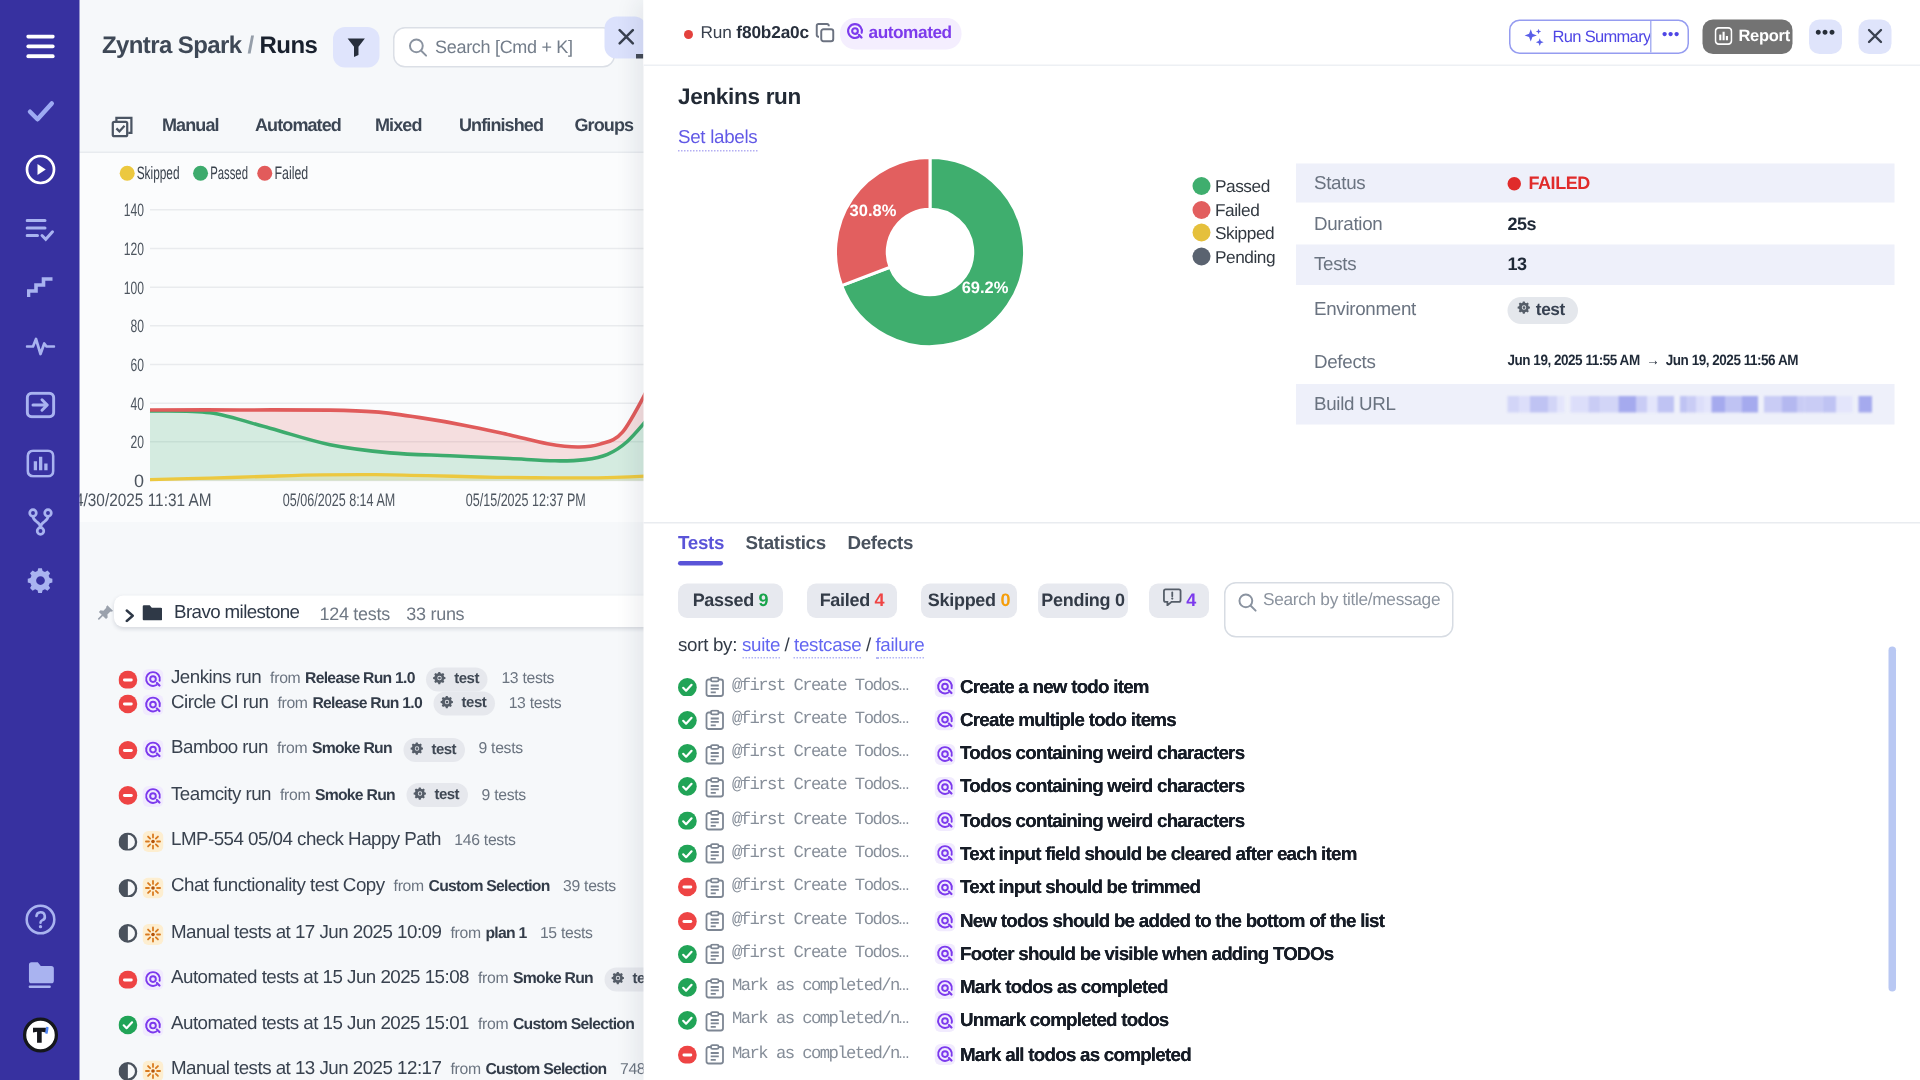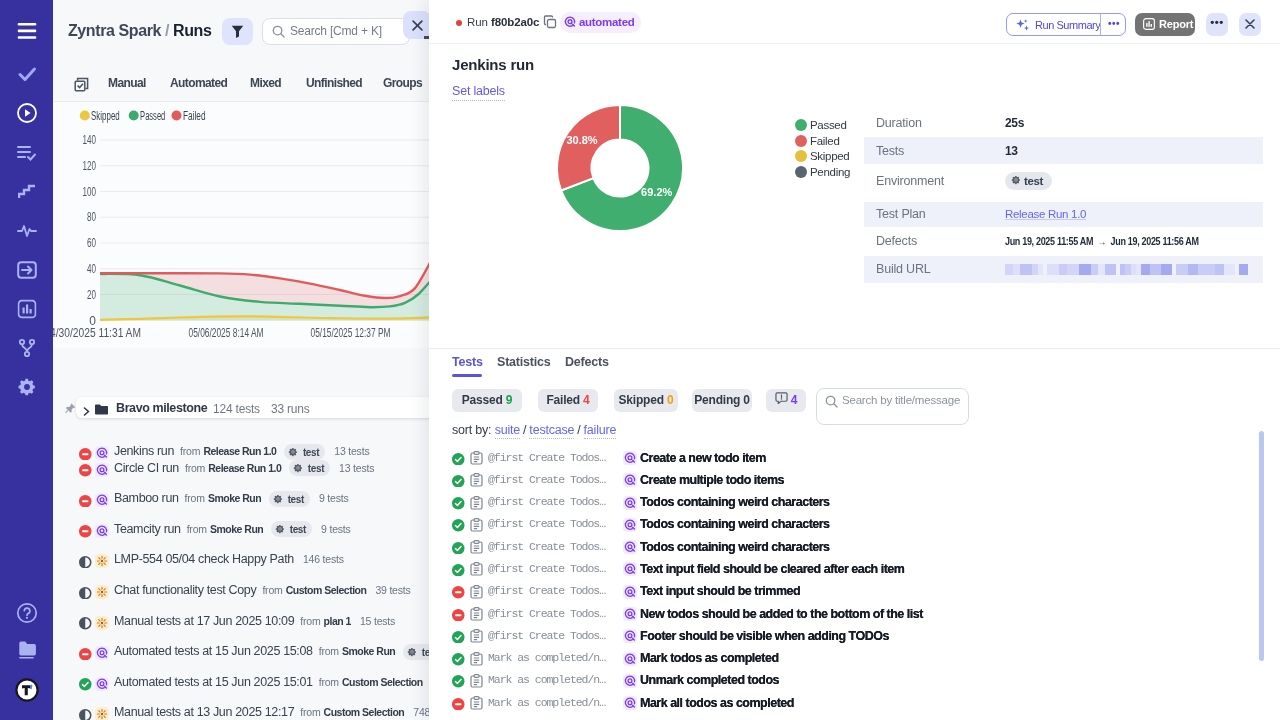--- a/index.html
+++ b/index.html
@@ -23,21 +23,21 @@
 #pclose svg{vertical-align:middle}
 #pdash{position:absolute;left:371px;top:36px;width:5px;height:2.5px;background:#444b57;z-index:6}
 
 #chartzone{position:absolute;left:0;top:102px;width:377px;height:246px;background:#fbfcfd}
 
 #runlist{position:absolute;left:0;top:396px;width:377px;height:324px}
 #mcard{position:absolute;left:23px;top:1px;width:390px;height:21px;background:#fff;border-radius:6px;box-shadow:0 1px 3px rgba(20,30,60,.14)}
 .pin{position:absolute;left:12px;top:7px}
 #mcard .chev{position:absolute;left:6px;top:4px}
 #mcard .fold{position:absolute;left:19px;top:4px}
-#mcard .mt{position:absolute;left:40px;top:3.5px;font-size:12.5px;font-weight:700;color:#2e3847;letter-spacing:-.4px}
+#mcard .mt{position:absolute;left:40px;top:3.5px;font-size:12.5px;font-weight:400;color:#2e3847;letter-spacing:-.4px}
 #mcard .mg1{position:absolute;left:137px;top:4.5px;font-size:12px;color:#6f7884;letter-spacing:-.2px}
 #mcard .mg1 b{font-weight:400;padding-right:11px}
 .runrow{position:absolute;left:0;width:377px;height:30px}
 .runrow .st{position:absolute;left:26px;top:9px}
 .runrow .qi{position:absolute;left:42px;top:9px}
 .runrow .ti{position:absolute;left:61px;top:7px;font-size:12.5px;color:#39424f;white-space:nowrap;letter-spacing:-.35px}
 .runrow .fr{font-size:10.5px;color:#6b7480;font-weight:400;padding-left:6px;letter-spacing:-.2px}
 .runrow .fb{font-size:10.5px;color:#333c49;font-weight:700;letter-spacing:-.5px}
 .runrow .chip{font-size:10px;color:#3f4854;background:#e6e8ed;border-radius:9px;padding:2.5px 6px 2.5px 4px;margin-left:8px;font-weight:600;white-space:nowrap}
 .runrow .chip svg{vertical-align:-1.5px;margin-right:2px}
@@ -480,39 +480,39 @@
   <text x="28" y="42" font-size="11" font-weight="bold" fill="#fff" text-anchor="middle">30.8%</text>
   <text x="102.7" y="93.5" font-size="11" font-weight="bold" fill="#fff" text-anchor="middle">69.2%</text>
 </svg>
   <div id="dleg">
   <div><i style="background:#3fae6e"></i>Passed</div>
   <div><i style="background:#e25f5f"></i>Failed</div>
   <div><i style="background:#e5c03c"></i>Skipped</div>
   <div><i style="background:#5a6370"></i>Pending</div>
 </div>
   <div id="itable">
+  <div class="irow od" style="height:25.5px">
+        <span class="lb">Status</span>
+        <span class="vl" style="color:#e02b2b;font-weight:700"><i style="display:inline-block;width:9px;height:9px;border-radius:50%;background:#e02b2b;margin-right:5px"></i>FAILED</span>
+      </div>
   <div class="irow" style="height:28px">
         <span class="lb">Duration</span>
         <span class="vl">25s</span>
       </div>
   <div class="irow od" style="height:27px">
         <span class="lb">Tests</span>
         <span class="vl">13</span>
       </div>
   <div class="irow" style="height:33.5px">
         <span class="lb">Environment</span>
         <span class="vl" style="font-weight:600"><span style="background:#e4e7ec;border-radius:10px;padding:3px 9px 3px 6px;font-size:11.5px;color:#374151"><svg width="10" height="10" viewBox="0 0 24 24">
               <path fill="#555d68" d="M12 8.5A3.5 3.5 0 1 0 12 15.5 3.5 3.5 0 1 0 12 8.5zM21.5 13.5l-2.2.6a7.5 7.5 0 0 1-.8 1.9l1.2 2-2.1 2.1-2-1.2a7.5 7.5 0 0 1-1.9.8l-.6 2.2h-2.9l-.6-2.2a7.5 7.5 0 0 1-1.9-.8l-2 1.2-2.1-2.1 1.2-2a7.5 7.5 0 0 1-.8-1.9l-2.2-.6v-2.9l2.2-.6a7.5 7.5 0 0 1 .8-1.9l-1.2-2 2.1-2.1 2 1.2a7.5 7.5 0 0 1 1.9-.8l.6-2.2h2.9l.6 2.2a7.5 7.5 0 0 1 1.9.8l2-1.2 2.1 2.1-1.2 2a7.5 7.5 0 0 1 .8 1.9l2.2.6zM12 9.8a2.2 2.2 0 1 1 0 4.4 2.2 2.2 0 0 1 0-4.4z"></path>
             </svg> test</span></span>
       </div>
   <div style="height:4px"></div>
-  <div class="irow od" style="height:25.5px">
-        <span class="lb">Test Plan</span>
-        <span class="vl" style="color:#6366f1;font-weight:400;font-size:11.5px;letter-spacing:-.3px;text-decoration:underline;text-decoration-color:#c7c9f8">Release Run 1.0</span>
-      </div>
   <div class="irow" style="height:28.5px">
         <span class="lb">Defects</span>
         <span class="vl" style="font-size:10px;letter-spacing:-.35px;transform:translateY(-50%) scaleX(.9);transform-origin:0 50%">Jun 19, 2025 11:55 AM&nbsp; → &nbsp;Jun 19, 2025 11:56 AM</span>
       </div>
   <div class="irow od px" style="height:27px">
         <span class="lb">Build URL</span>
         <span class="vl"><i style="width:8px;background:#d2d5f7"></i><i style="width:7px;background:#dcdefa"></i><i style="width:12px;background:#bfc3f3"></i><i style="width:6px;background:#d2d5f7"></i><i style="width:5px;background:#e3e5fb"></i><i style="width:4px;background:transparent"></i><i style="width:12px;background:#dcdefa"></i><i style="width:8px;background:#c9ccf5"></i><i style="width:12px;background:#d2d5f7"></i><i style="width:12px;background:#a5aaee"></i><i style="width:7px;background:#c9ccf5"></i><i style="width:7px;background:#e3e5fb"></i><i style="width:11px;background:#bfc3f3"></i><i style="width:4px;background:transparent"></i><i style="width:5px;background:#bfc3f3"></i><i style="width:6px;background:#c9ccf5"></i><i style="width:5px;background:#dcdefa"></i><i style="width:5px;background:#e3e5fb"></i><i style="width:9px;background:#a5aaee"></i><i style="width:11px;background:#bfc3f3"></i><i style="width:11px;background:#a5aaee"></i><i style="width:4px;background:transparent"></i><i style="width:12px;background:#c9ccf5"></i><i style="width:10px;background:#b4b8f0"></i><i style="width:5px;background:#c9ccf5"></i><i style="width:12px;background:#c9ccf5"></i><i style="width:9px;background:#bfc3f3"></i><i style="width:11px;background:#e3e5fb"></i><i style="width:4px;background:transparent"></i><i style="width:9px;background:#a5aaee"></i></span>
       </div>
 </div>
   <div id="dsep"></div>

